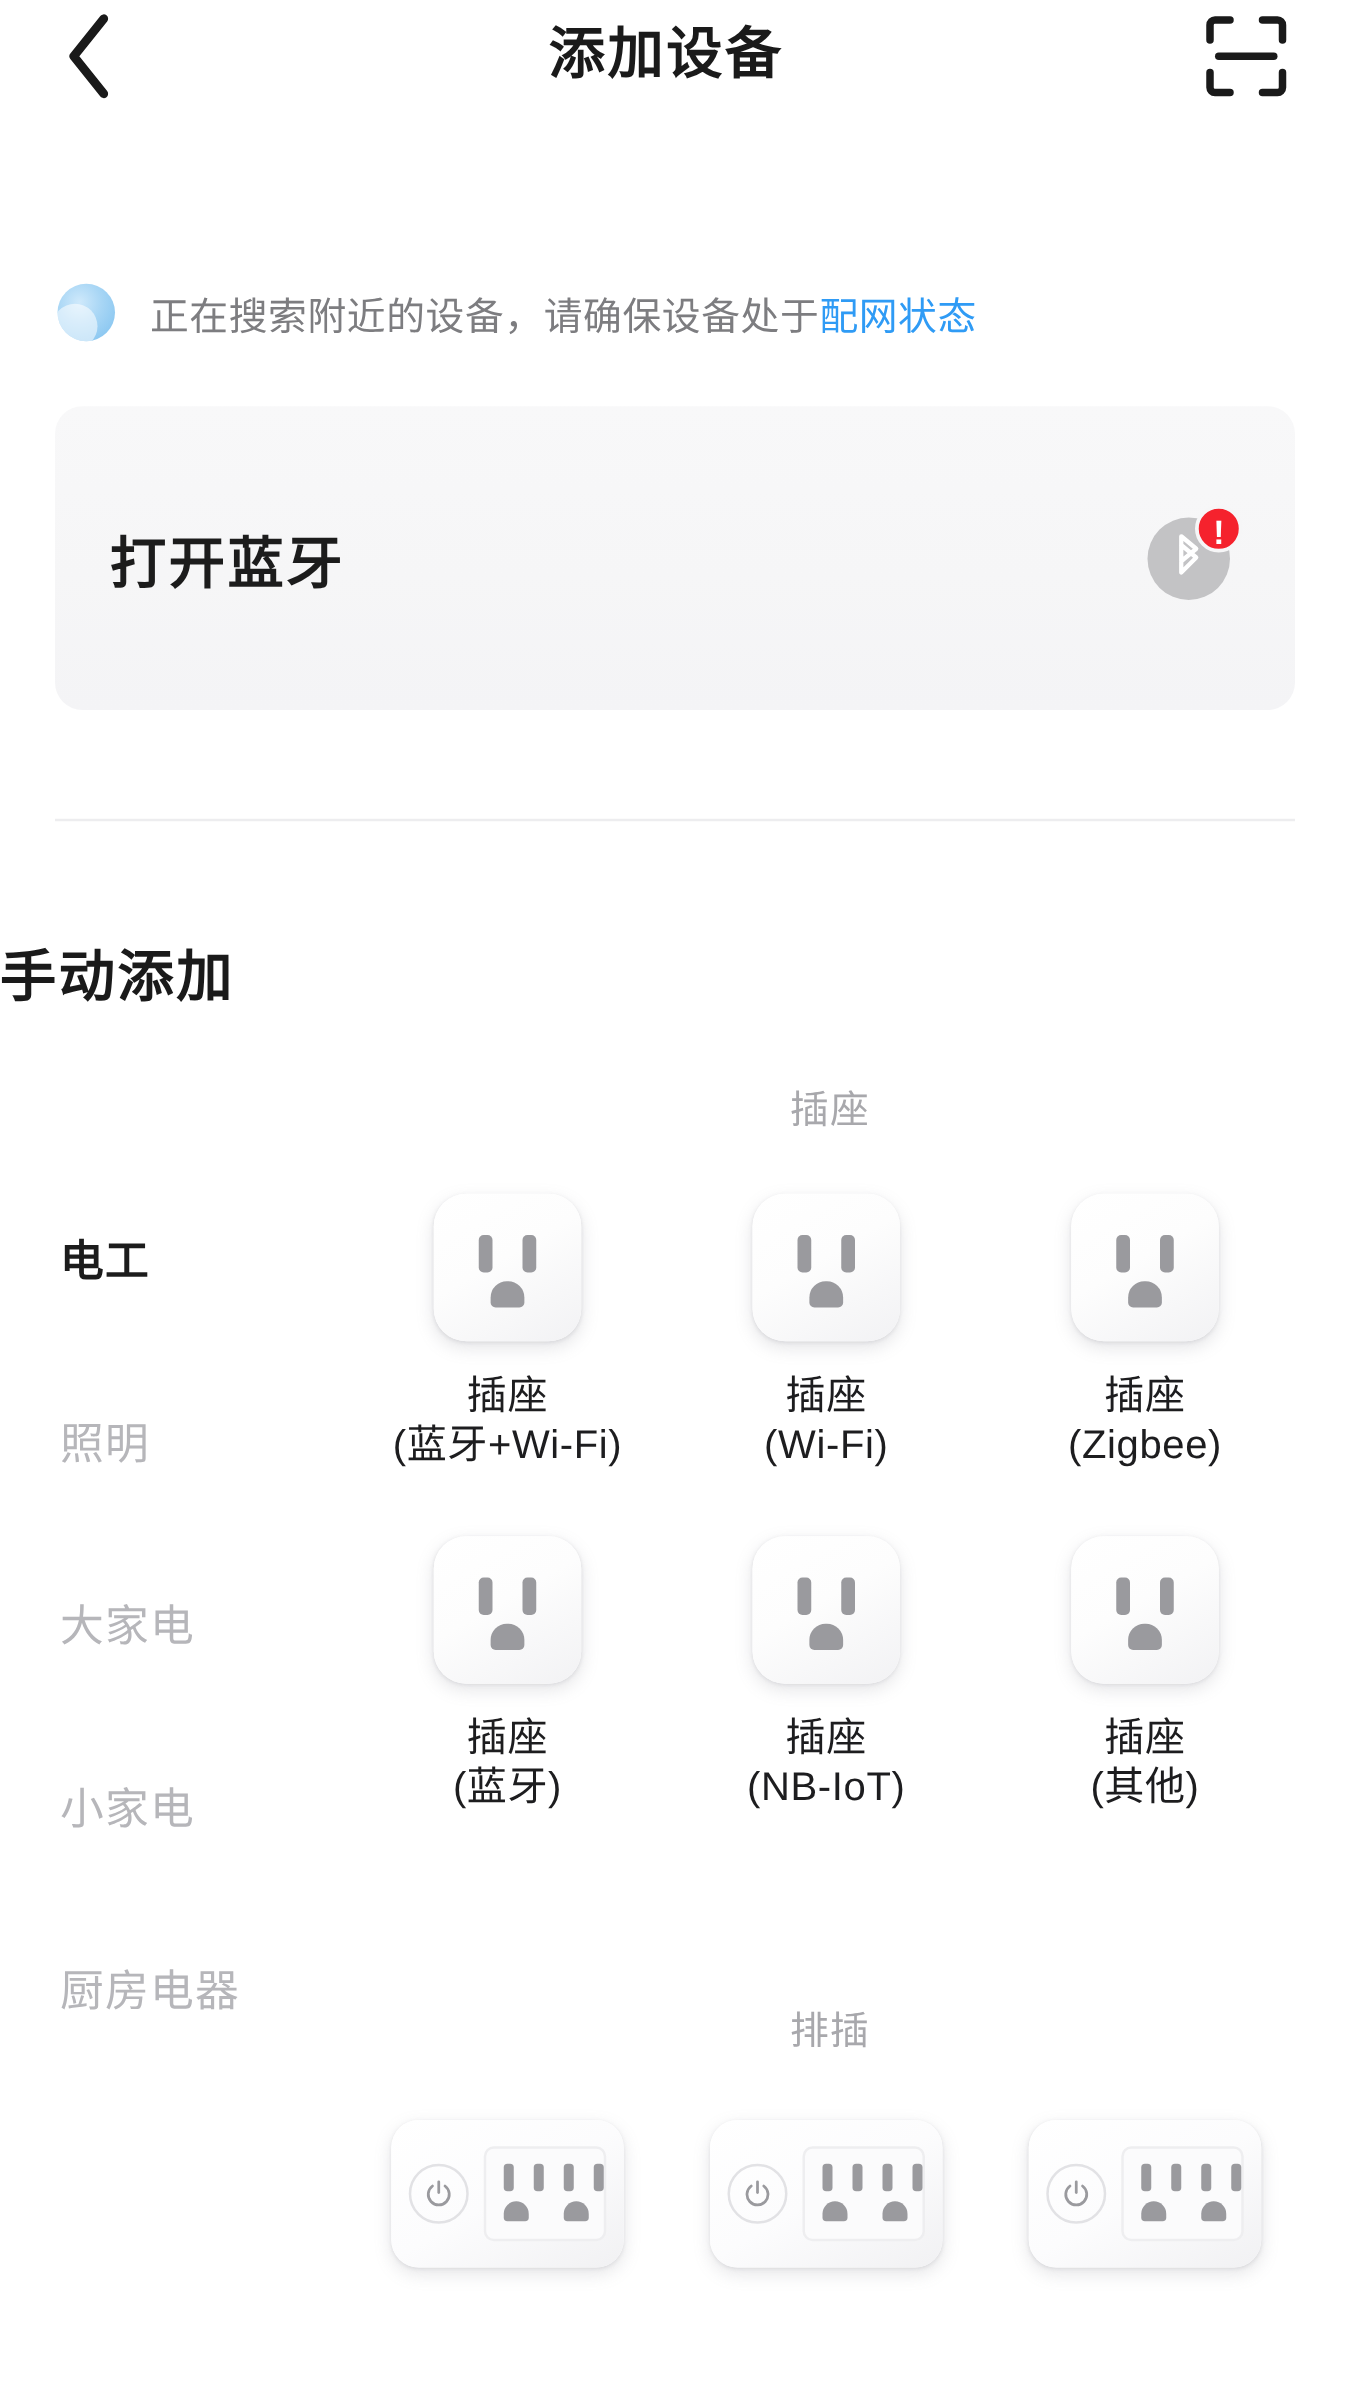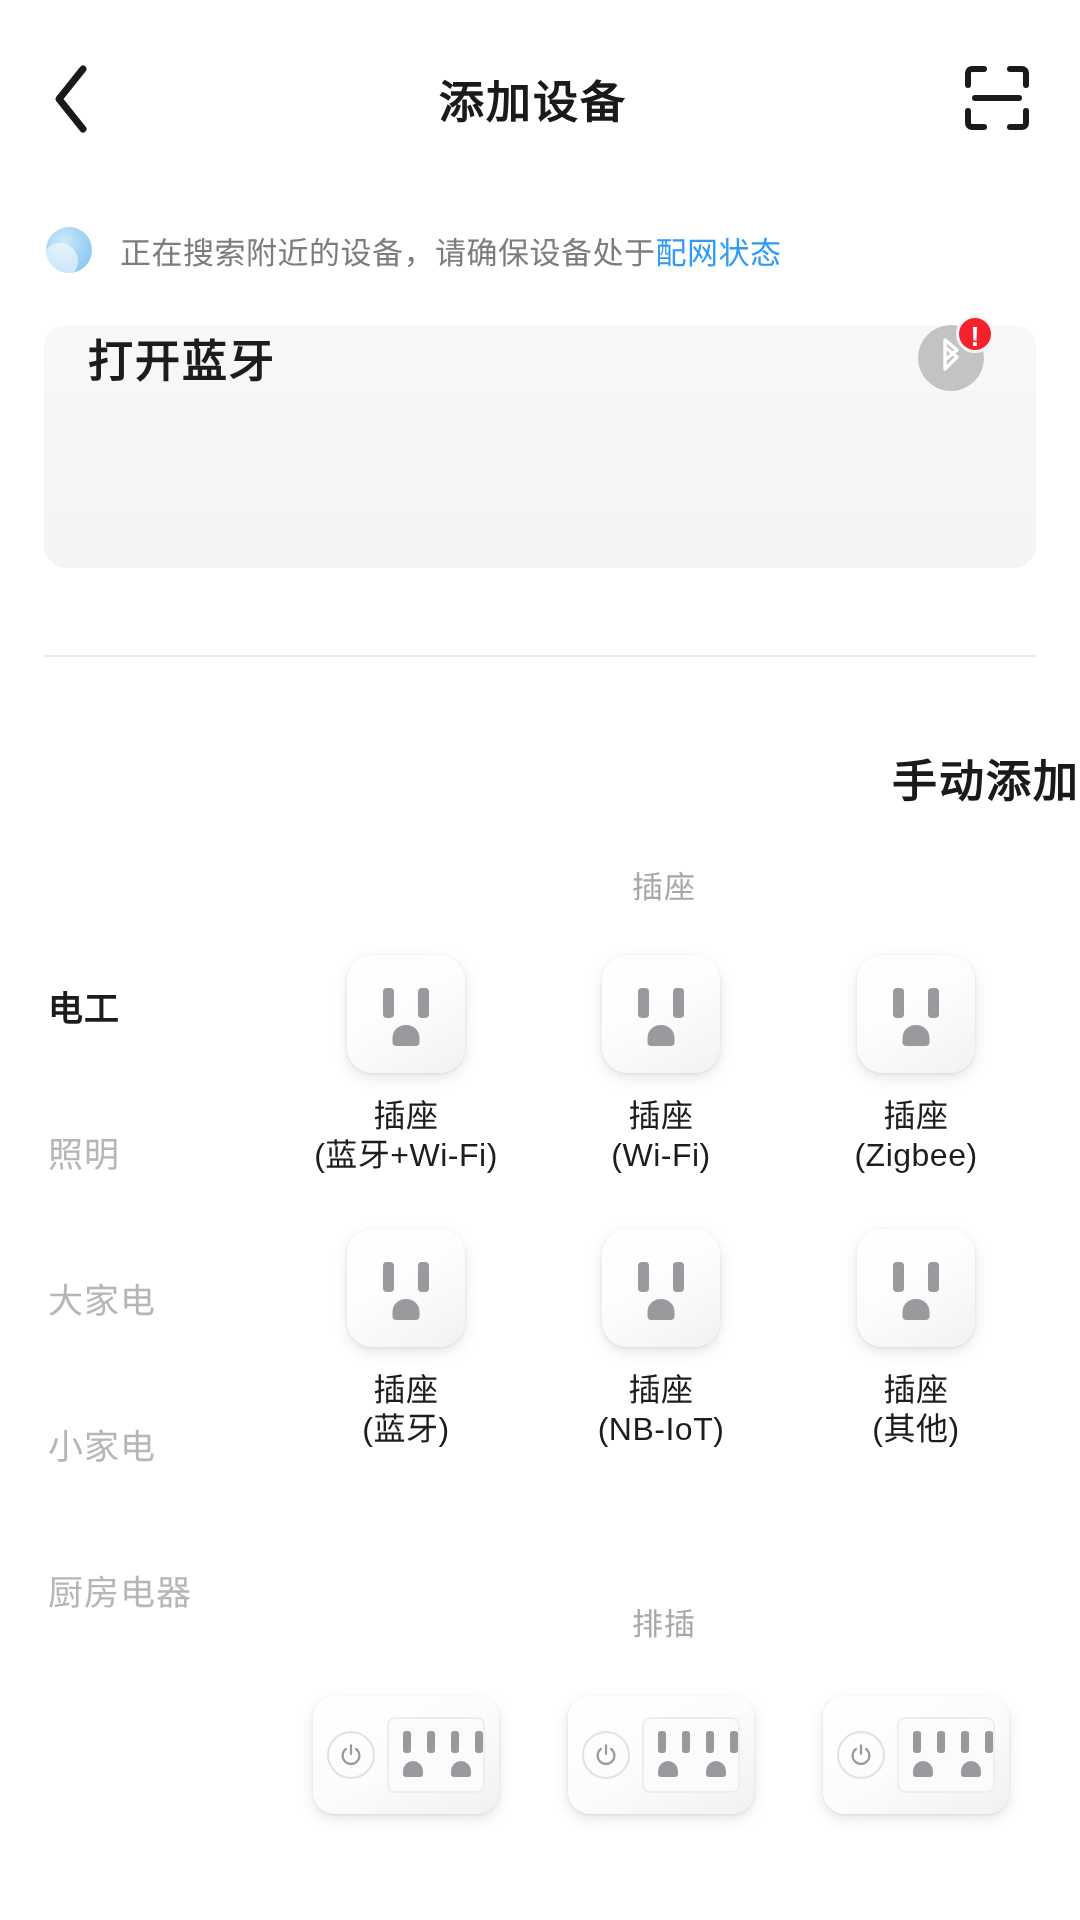--- a/index.html
+++ b/index.html
@@ -16,21 +16,20 @@
     -webkit-font-smoothing: antialiased;
   }
 
   
   .header {
     position: absolute;
     top: 0; left: 0;
     width: 1080px;
     height: 190px;
     display: flex;
-    align-items: center;
     justify-content: space-between;
     box-sizing: border-box;
     padding: 0 44px 0 34px;
     background: #ffffff;
   }
   .back-btn {
     width: 74px;
     height: 74px;
     display: flex;
     align-items: center;
@@ -100,21 +99,21 @@
   .bt-card {
     position: absolute;
     top: 325px;
     left: 44px;
     width: 992px;
     height: 243px;
     border-radius: 22px;
     background: linear-gradient(180deg, #f8f8f9 0%, #f6f6f7 55%, #f4f4f6 100%);
     box-sizing: border-box;
     display: flex;
-    align-items: flex-start;
+    align-items: center;
     justify-content: space-between;
     padding: 0 46px 0 44px;
     gap: 40px;
   }
   .bt-label {
     font-size: 45px;
     font-weight: bold;
     color: #1c1c1c;
     letter-spacing: 2px;
   }
@@ -160,21 +159,21 @@
     height: 2px;
     background: #ededef;
   }
 
   
   .manual-title {
     position: absolute;
     top: 745px;
     left: 0;
     width: 1080px;
-    text-align: right;
+    text-align: left;
     font-size: 45px;
     font-weight: bold;
     color: #1a1a1a;
     letter-spacing: 2px;
   }
 
   
   .content {
     position: absolute;
     top: 860px;

